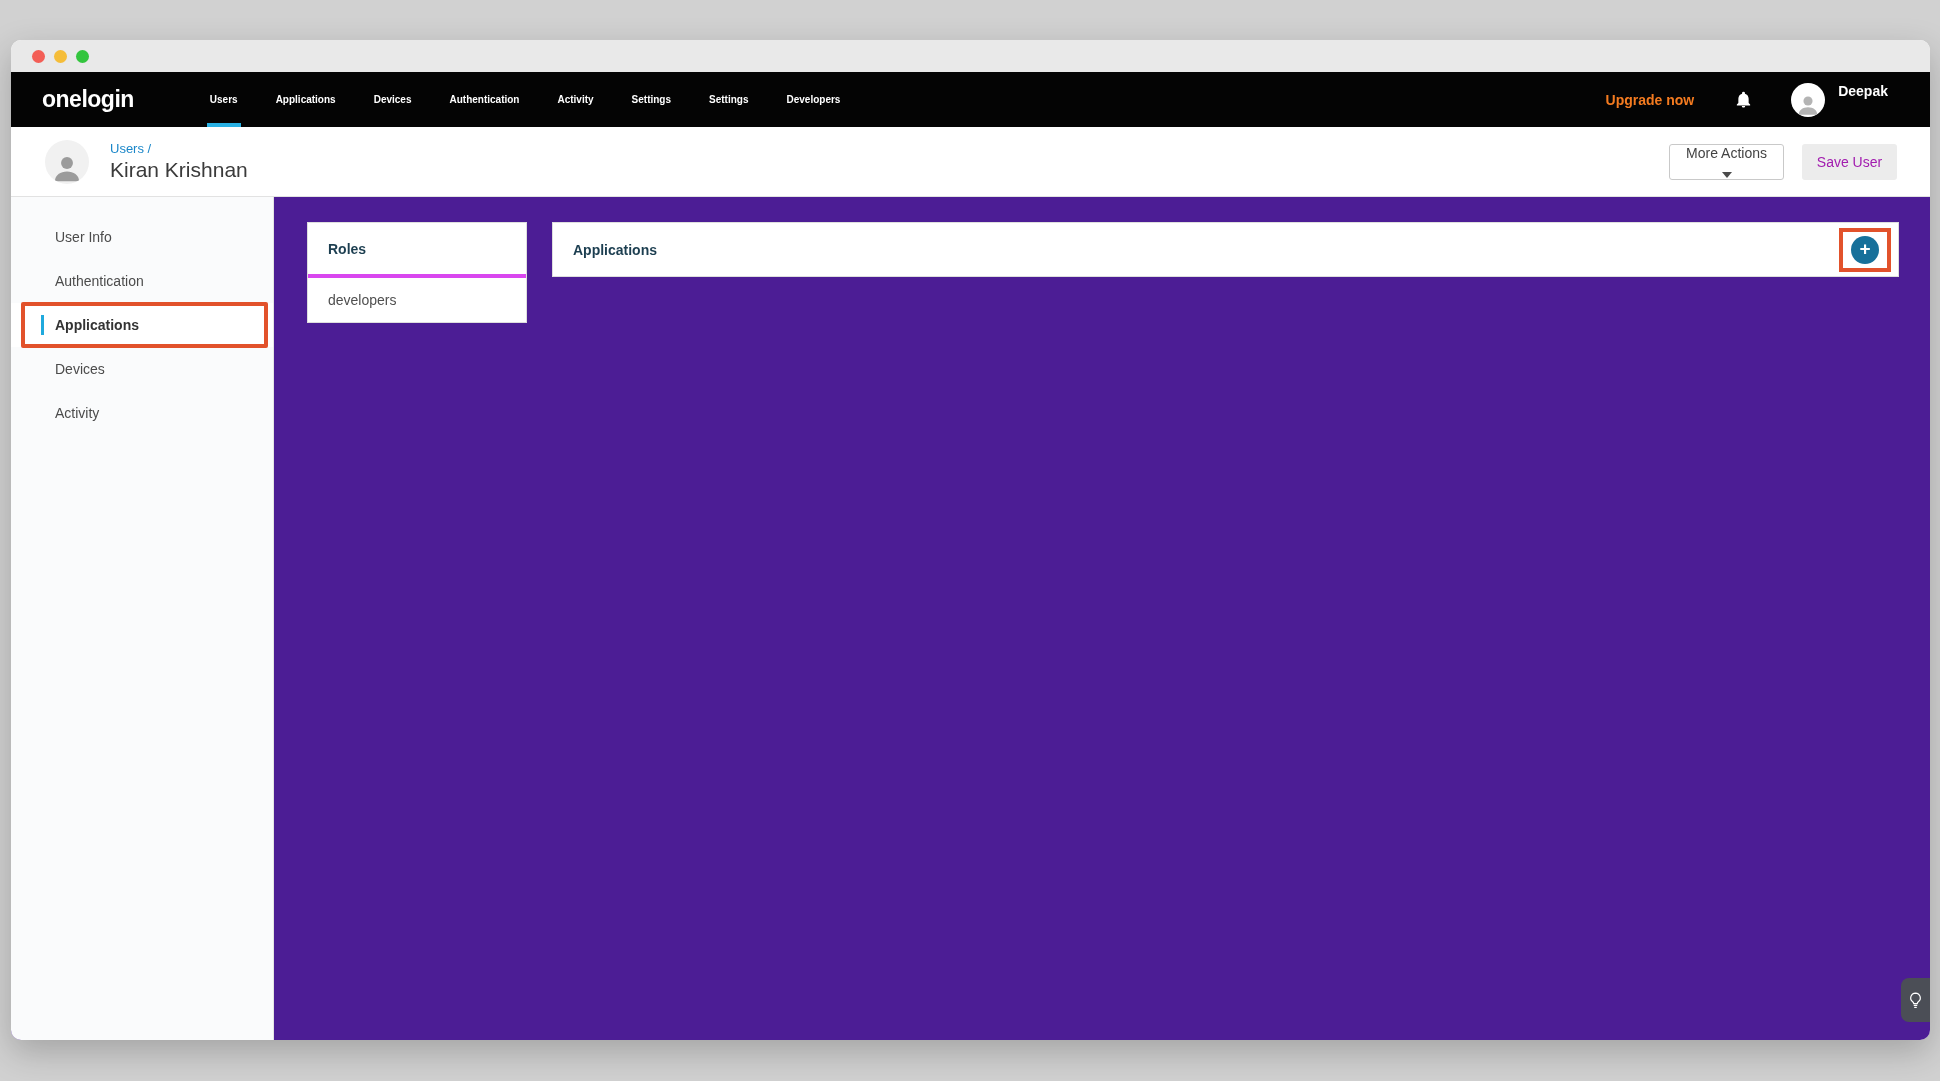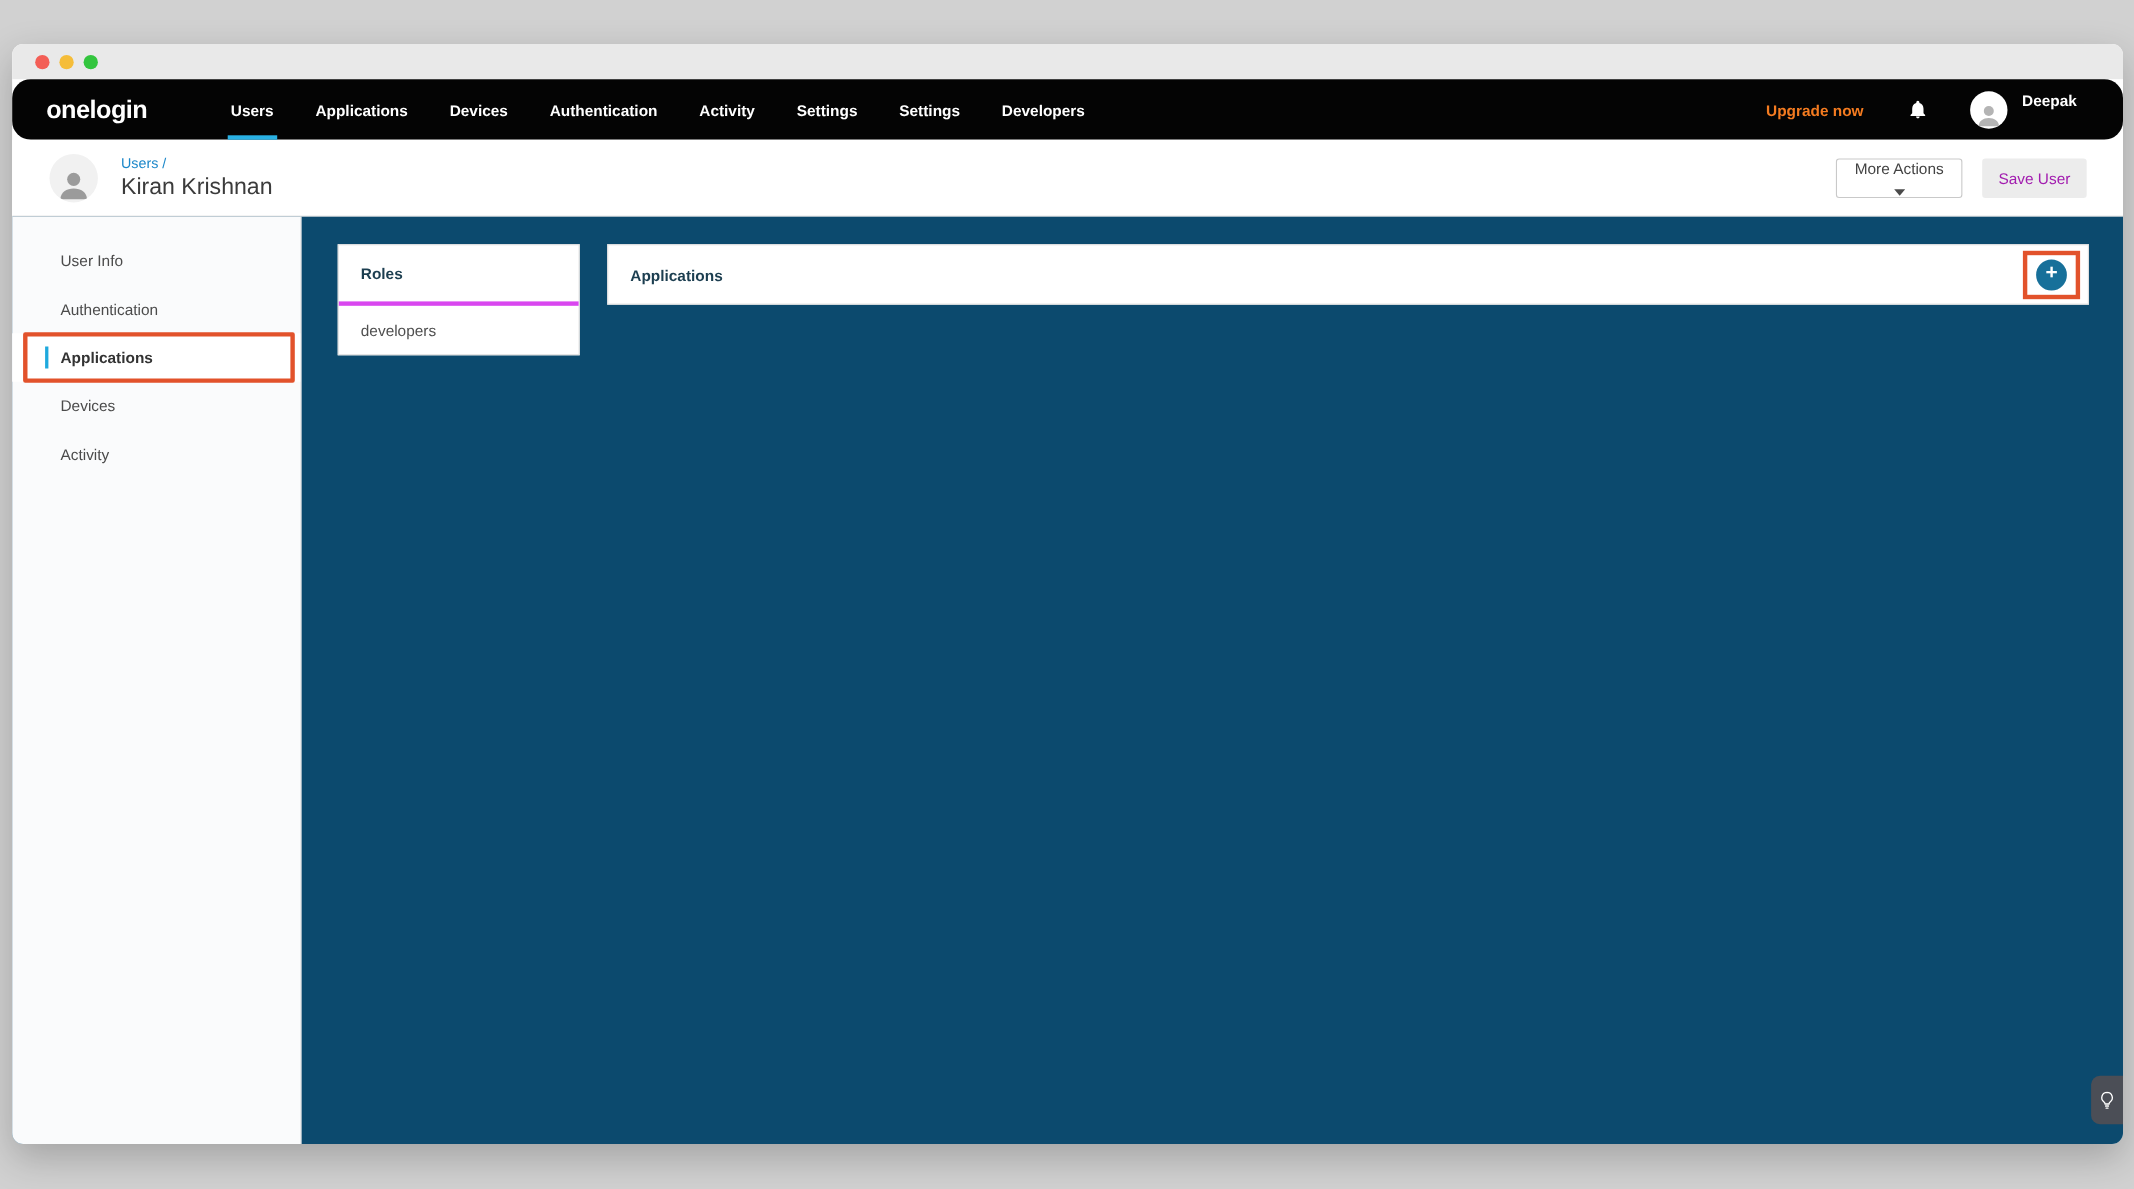--- a/index.html
+++ b/index.html
@@ -24,31 +24,31 @@
     display: flex; align-items: center; padding-left: 21px; gap: 9px;
   }
   .dot { width: 13px; height: 13px; border-radius: 50%; }
   .dot.red    { background: #f35e56; }
   .dot.yellow { background: #f5bd39; }
   .dot.green  { background: #33c53e; }
 
   
   .navbar {
     height: 55px; flex: 0 0 55px; background: #040404;
-    display: flex; align-items: stretch; color: #fff; border-radius: 17px;
+    display: flex; align-items: stretch; color: #fff;
   }
   .logo {
     align-self: center; margin-left: 31px;
     font-size: 23px; font-weight: 700; letter-spacing: -0.5px; color: #fff;
     cursor: pointer;
   }
   .nav-items { display: flex; margin-left: 57px; }
   .nav-item {
     display: flex; align-items: center; padding: 0 19px;
-    font-size: 14px; font-weight: 700; position: relative; cursor: pointer;
+    font-size: 10px; font-weight: 700; position: relative; cursor: pointer;
     white-space: nowrap;
   }
   .nav-item.active::after {
     content: ""; position: absolute; left: 16px; right: 16px; bottom: 0;
     height: 4px; background: #29b1e4;
   }
   .nav-spacer { flex: 1; }
   .upgrade {
     align-self: center; font-size: 14px; font-weight: 700;
     color: #f47b20; margin-right: 40px; cursor: pointer; white-space: nowrap;
@@ -87,21 +87,21 @@
     border-left: 5px solid transparent; border-right: 5px solid transparent;
     border-top: 6px solid #4a4a4a;
   }
   .btn-save {
     height: 36px; width: 95px; margin-left: 18px; margin-right: 33px;
     background: #ececec; border: none; border-radius: 3px;
     font-family: inherit; font-size: 14px; color: #a21caf;
   }
 
   
-  .content { flex: 1; display: flex; background: #0c4a6e; min-height: 0; }
+  .content { flex: 1; display: flex; background: #4c1d95; min-height: 0; }
   .sidebar {
     width: 263px; flex: 0 0 263px; background: #fafbfc;
     border-right: 1px solid #e4e4e4; padding-top: 18px;
   }
   .side-item {
     height: 44px; display: flex; align-items: center; padding-left: 44px;
     font-size: 14px; color: #4b4b4b; position: relative; cursor: pointer;
   }
   .side-item.active { background: #fff; font-weight: 700; color: #333; }
   .side-item.active .active-bar {

